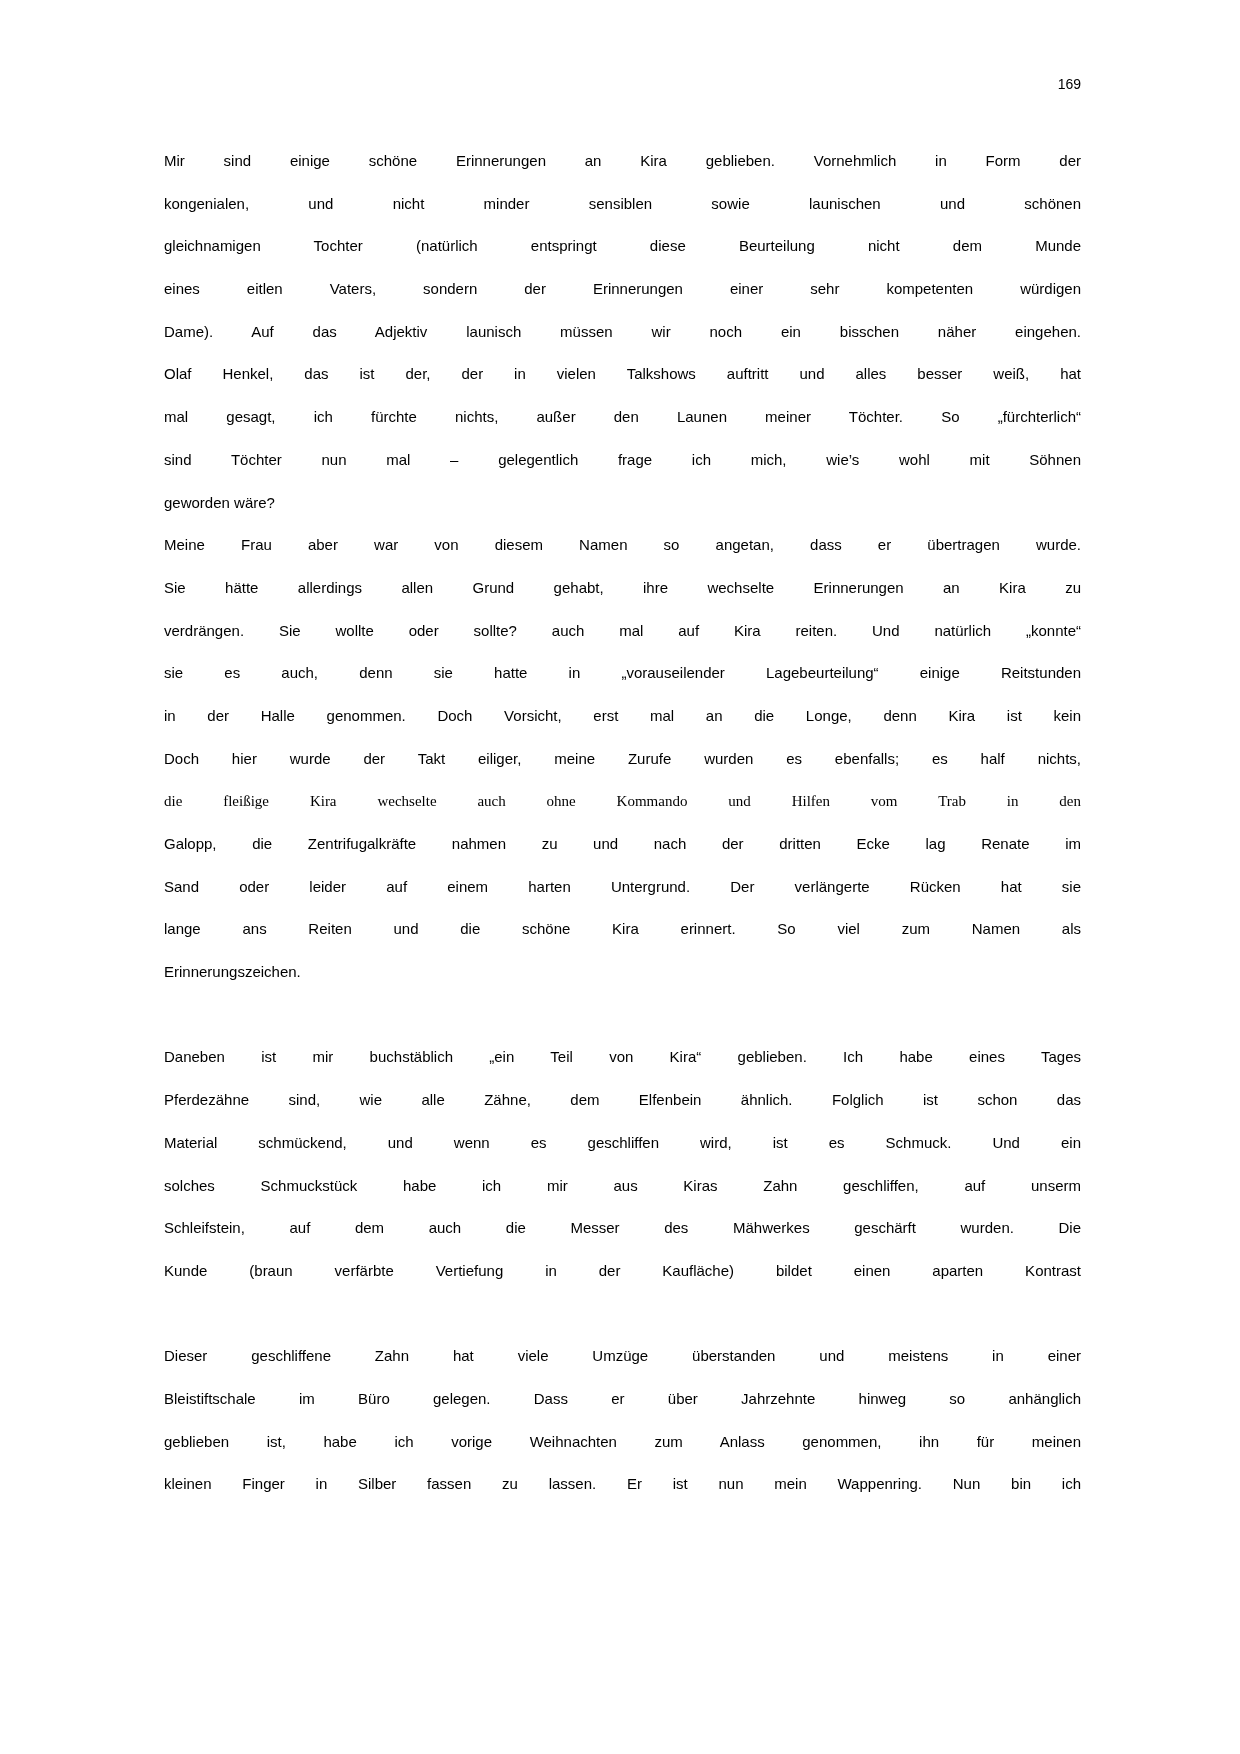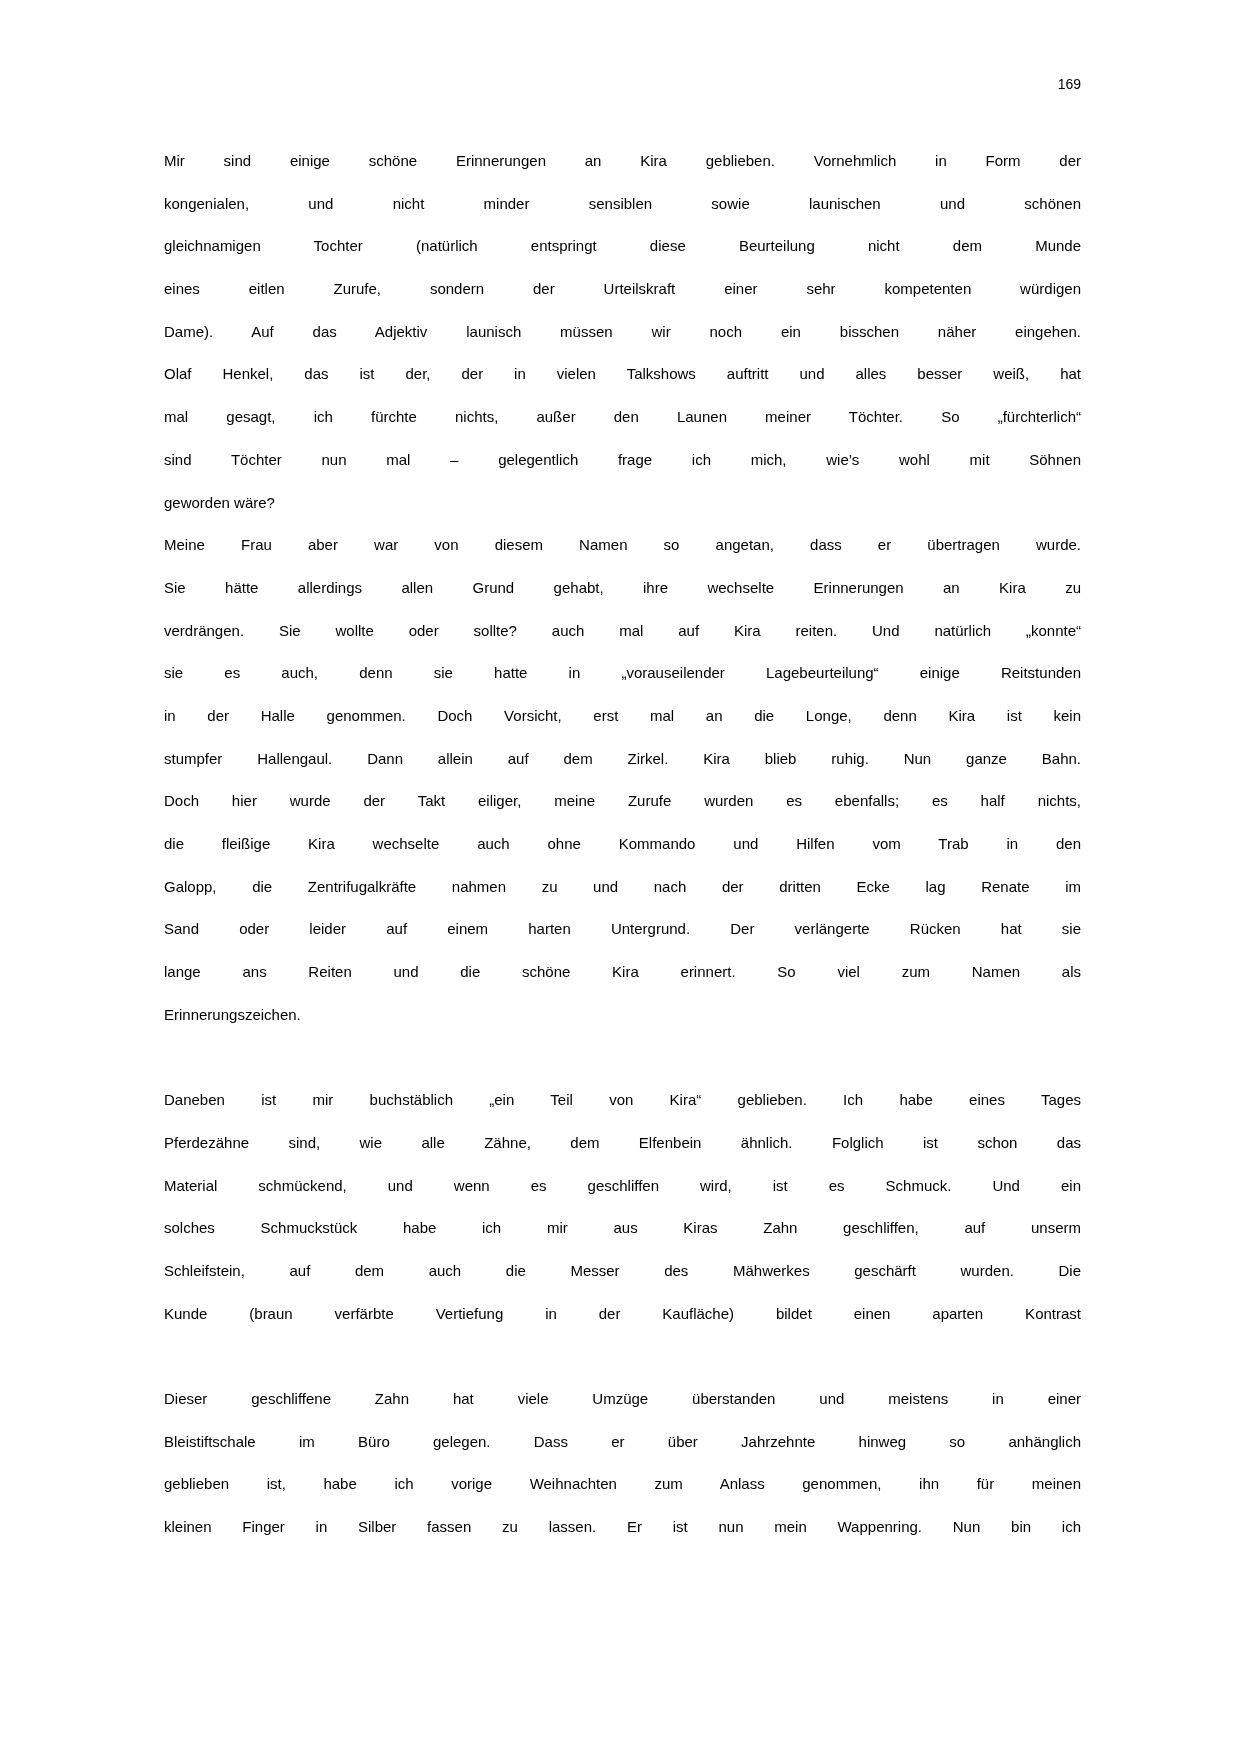--- a/index.html
+++ b/index.html
@@ -49,37 +49,36 @@
 <body>
 
 <div class="page-number">169</div>
 
 <div class="body-text">
 
   <div>
     <span class="line" style="white-space: normal;">Mir sind einige schöne Erinnerungen an Kira geblieben. Vornehmlich in Form der</span>
     <span class="line" style="white-space: normal;">kongenialen,  und nicht minder sensiblen sowie launischen und schönen</span>
     <span class="line" style="white-space: normal;">gleichnamigen Tochter (natürlich entspringt diese Beurteilung nicht dem Munde</span>
-    <span class="line" style="white-space: normal;">eines eitlen Zurufe, sondern der Urteilskraft einer sehr kompetenten würdigen</span>
+    <span class="line" style="white-space: normal;">eines eitlen Vaters, sondern der Erinnerungen einer sehr kompetenten würdigen</span>
     <span class="line" style="white-space: normal;">Dame). Auf das Adjektiv launisch müssen wir noch ein bisschen näher eingehen.</span>
     <span class="line" style="white-space: normal;">Olaf Henkel, das ist der, der in vielen Talkshows auftritt und alles besser weiß, hat</span>
     <span class="line" style="white-space: normal;">mal gesagt, ich fürchte nichts, außer den Launen meiner Töchter. So „fürchterlich“</span>
     <span class="line" style="white-space: normal;">sind  Töchter nun mal – gelegentlich frage ich mich, wie’s wohl mit Söhnen</span>
     <span class="line last" style="white-space: normal;">geworden wäre?</span>
   </div>
 
   <div>
     <span class="line" style="white-space: normal;"> Meine Frau aber war von diesem Namen so angetan, dass er übertragen wurde.</span>
     <span class="line" style="white-space: normal;">Sie hätte allerdings allen Grund gehabt, ihre wechselte  Erinnerungen an Kira zu</span>
     <span class="line" style="white-space: normal;">verdrängen. Sie wollte oder sollte? auch mal auf Kira reiten. Und natürlich „konnte“</span>
     <span class="line" style="white-space: normal;">sie es auch, denn sie hatte in „vorauseilender Lagebeurteilung“  einige Reitstunden</span>
     <span class="line" style="white-space: normal;">in der Halle genommen. Doch Vorsicht, erst mal an die Longe, denn Kira ist kein</span>
-    <span class="line" style="white-space: normal;">stumpfer Hallengaul. Dann allein auf dem Zirkel. Kira blieb ruhig. Nun ganze Bahn.</span>
     <span class="line" style="white-space: normal;">Doch hier wurde der Takt eiliger, meine Zurufe wurden es ebenfalls; es half nichts,</span>
-    <span class="line" style="white-space: normal;">die fleißige  Kira  wechselte  auch ohne Kommando und Hilfen vom Trab in den</span>
+    <span class="line" style="white-space: normal; font-family: Liberation Serif, serif;">die fleißige  Kira  wechselte  auch ohne Kommando und Hilfen vom Trab in den</span>
     <span class="line" style="white-space: normal;">Galopp, die Zentrifugalkräfte nahmen zu und nach der dritten Ecke lag Renate im</span>
     <span class="line" style="white-space: normal;">Sand oder leider auf einem harten Untergrund. Der verlängerte Rücken hat sie</span>
     <span class="line" style="white-space: normal;">lange ans Reiten und die schöne Kira erinnert. So viel zum Namen als</span>
     <span class="line last" style="white-space: normal;">Erinnerungszeichen.</span>
   </div>
   <span class="blank"></span>
 
   <div>
     <span class="line" style="white-space: normal;">Daneben ist mir buchstäblich „ein Teil von Kira“ geblieben. Ich habe eines Tages</span>
     <span class="line" style="white-space: normal;">Pferdezähne sind, wie alle Zähne, dem Elfenbein ähnlich. Folglich ist schon das</span>

